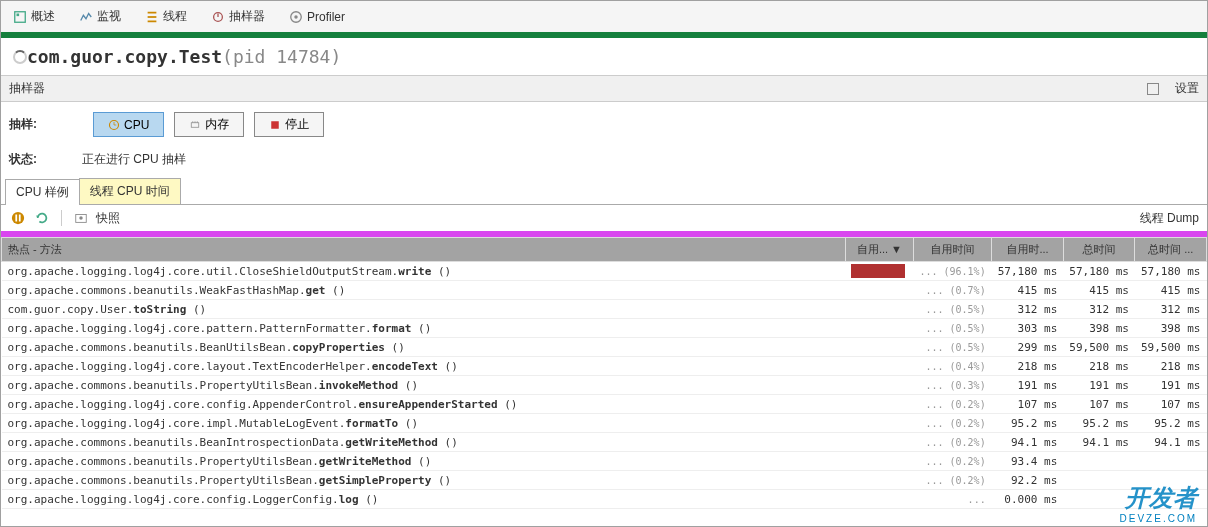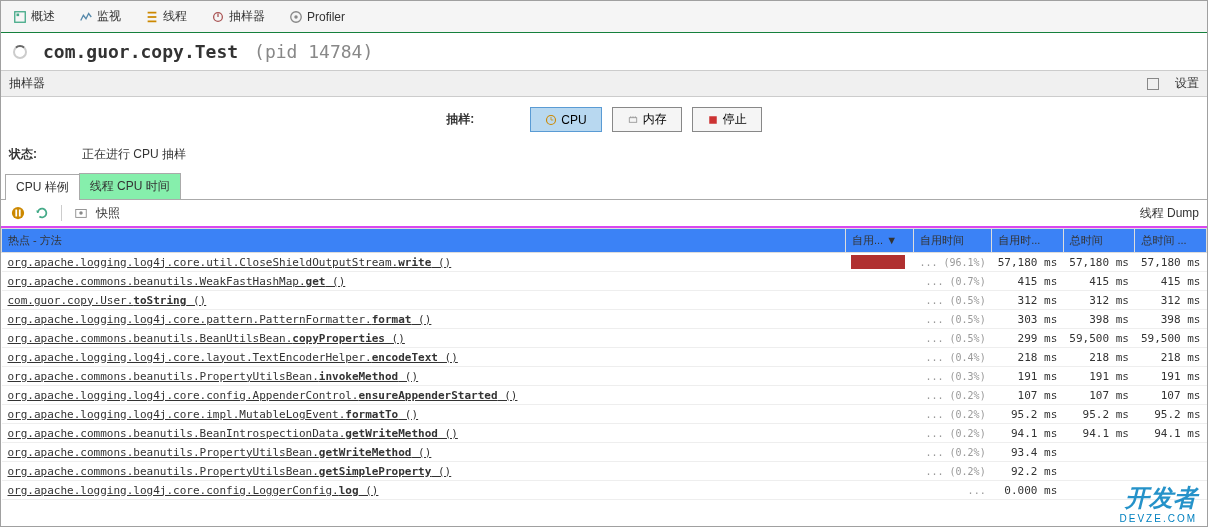--- a/index.html
+++ b/index.html
@@ -1,49 +1,49 @@
 <!DOCTYPE html>
 <html><head>
   <meta charset="utf-8">
   <style>
     * { margin: 0; padding: 0; box-sizing: border-box; }
     body { font-family: "Microsoft YaHei", SimSun, sans-serif; font-size: 12px; background: #f0f0f0; color: #333; }
     .window { width: 1208px; height: 527px; background: #fff; border: 1px solid #a0a0a0; position: relative; overflow: hidden; }
     .tab-bar { background: #e8e8e8; border-bottom: 1px solid #ccc; padding: 2px 4px 0; display: flex; }
     .window-tab { background: #fff; border: 1px solid #ccc; border-bottom: none; padding: 2px 8px; font-family: Consolas, monospace; font-size: 11px; display: flex; align-items: center; gap: 4px; }
     .close-x { cursor: pointer; color: #666; font-size: 10px; }
-    .toolbar-tabs { background: #f5f5f5; border-bottom: 1px solid #15803d; padding: 4px 6px; display: flex; gap: 12px; align-items: center; }
+    .toolbar-tabs { background: #f5f5f5; border-bottom: 6px solid #15803d; padding: 4px 6px; display: flex; gap: 12px; align-items: center; }
     .sub-tab { display: flex; align-items: center; gap: 4px; padding: 3px 6px; cursor: pointer; font-size: 12px; }
     .icon { width: 14px; height: 14px; display: inline-block; }
-    .title-row { padding: 8px 12px; display: flex; align-items: center; gap: 16px; }
+    .title-row { padding: 8px 12px; display: flex; align-items: center; gap: 0; }
     .title-main { font-family: Consolas, monospace; font-size: 18px; font-weight: bold; }
     .title-pid { font-family: Consolas, monospace; font-size: 18px; color: #888; }
     .section-header { background: #f0f0f0; border-top: 1px solid #ccc; border-bottom: 1px solid #ccc; padding: 4px 8px; font-size: 12px; display: flex; justify-content: space-between; align-items: center; }
     .settings-link { display: flex; align-items: center; gap: 16px; cursor: pointer; }
     .checkbox { width: 12px; height: 12px; border: 1px solid #888; display: inline-block; }
-    .controls-row { padding: 10px 8px; display: flex; align-items: center; gap: 24px; justify-content: center; }
+    .controls-row { padding: 10px 8px; display: flex; align-items: center; gap: 24px; }
     .label-col { font-weight: bold; font-size: 12px; width: 60px; }
     .btn-group { display: flex; gap: 10px; }
     .btn { padding: 3px 14px; border: 1px solid #888; background: #f5f5f5; cursor: pointer; display: flex; align-items: center; gap: 4px; font-size: 12px; }
     .btn.active { background: #b8d8f0; border-color: #5a9bd4; }
     .status-row { padding: 4px 8px 10px; display: flex; align-items: center; gap: 13px; }
     .inner-tabs { border-bottom: 1px solid #aaa; padding: 0 4px; display: flex; }
-    .inner-tab { padding: 4px 10px; border: 1px solid #aaa; border-bottom: none; background: #86efac; cursor: pointer; font-size: 12px; margin-right: -1px; }
+    .inner-tab { padding: 4px 10px; border: 1px solid #aaa; border-bottom: none; background: #fef9c3; cursor: pointer; font-size: 12px; margin-right: -1px; }
     .inner-tab.active { background: #fff; position: relative; top: 1px; }
-    .toolbar-small { padding: 4px 8px; display: flex; justify-content: space-between; align-items: center; border-bottom: 2px solid #d946ef; }
+    .toolbar-small { padding: 4px 8px; display: flex; justify-content: space-between; align-items: center; border-bottom: 6px solid #d946ef; }
     .toolbar-left { display: flex; align-items: center; gap: 6px; }
     .icon-btn { width: 18px; height: 18px; display: flex; align-items: center; justify-content: center; cursor: pointer; }
     .table-container { overflow: auto; height: 280px; }
     table { width: 100%; border-collapse: collapse; font-size: 11px; }
-    thead th { background: #3b82f6; border: 1px solid #ddd; padding: 4px 6px; text-align: left; font-weight: normal; position: sticky; top: 0; }
-    thead th.num { text-align: left; }
+    thead th { background: #a3a3a3; border: 1px solid #ddd; padding: 4px 6px; text-align: left; font-weight: normal; position: sticky; top: 0; }
+    thead th.num { text-align: center; }
     tbody td { border-bottom: 1px solid #eee; padding: 2px 6px; font-family: Consolas, monospace; white-space: nowrap; }
     tbody td.num { text-align: right; }
     tbody td.percent { text-align: right; color: #999; font-size: 10px; }
-    .method-cell { font-family: Consolas, monospace; text-decoration: underline; }
+    .method-cell { font-family: Consolas, monospace; }
     .method-cell .pkg { color: #333; }
     .method-cell .method { font-weight: bold; }
     .bar-cell { width: 60px; }
     .bar-fill { height: 14px; background: #b03030; }
     .watermark { position: absolute; right: 10px; bottom: 12px; font-size: 24px; font-weight: bold; color: #0080c0; font-style: italic; opacity: 0.85; }
     .watermark-sub { position: absolute; right: 10px; bottom: 2px; font-size: 10px; color: #0080c0; letter-spacing: 2px; }
     .spinner { width: 14px; height: 14px; border: 2px solid #ccc; border-top-color: #666; border-radius: 50%; display: inline-block; }
   </style>
 </head>
 <body>

